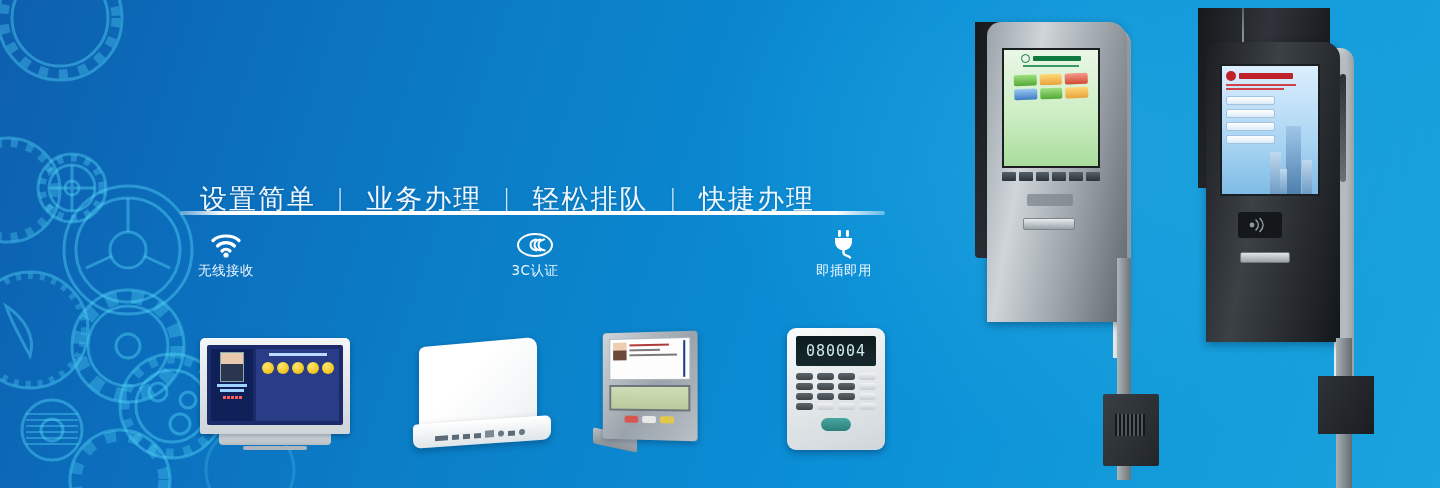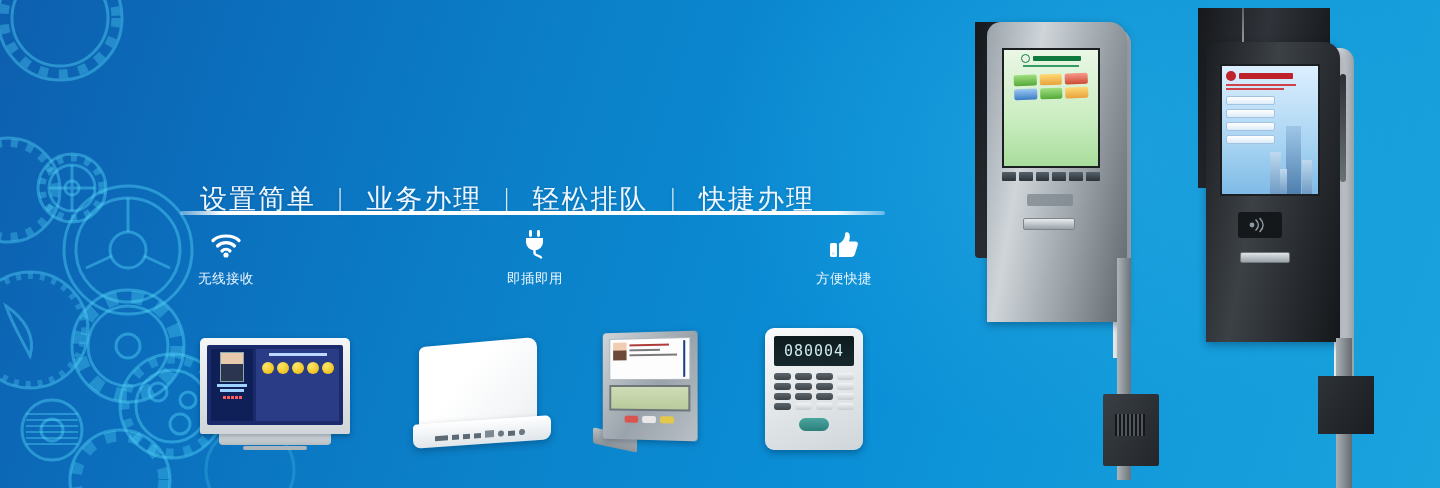--- a/index.html
+++ b/index.html
@@ -45,21 +45,21 @@
     background:linear-gradient(90deg, rgba(255,255,255,.35), #ffffff 6%, #ffffff 93%, rgba(255,255,255,.35));
     border-radius:2px;
   }
 
   
   .features { position:absolute; left:180px; top:228px; width:710px; height:62px;
               display:flex; justify-content:space-between; }
   .feature { width:92px; display:flex; flex-direction:column; align-items:center; }
   .feature .ic { height:34px; display:flex; align-items:center; justify-content:center; }
   .feature .lb {
-    margin-top:8px; font-size:13.5px; color:#e9f5ff; letter-spacing:.5px; white-space:nowrap;
+    margin-top:0; font-size:13.5px; color:#e9f5ff; letter-spacing:.5px; white-space:nowrap;
     font-family:"DejaVu Sans","Liberation Sans",sans-serif;
   }
 
   
   .products { position:absolute; left:195px; top:322px; width:700px; height:128px; }
   .prod { position:absolute; bottom:0; }
 
   
   #prod-monitor { left:5px; width:150px; }
   .mon-body { width:150px; height:96px; background:linear-gradient(180deg,#f4f6f7,#cfd5d8);
@@ -118,21 +118,21 @@
   .ev-lcd { margin-top:5px; width:100%; height:26px; background:linear-gradient(180deg,#cfdcb6,#b9cb9c);
             border:2px solid #6e767c; }
   .ev-keys { margin-top:5px; display:flex; gap:4px; justify-content:center; }
   .ev-keys i { display:block; width:14px; height:7px; background:#d9534f; border-radius:2px; }
   .ev-keys i:nth-child(2) { background:#e8e8e8; }
   .ev-keys i:nth-child(3) { background:#e3c84a; }
   .ev-stand { position:absolute; left:0; bottom:2px; width:44px; height:16px;
               background:linear-gradient(180deg,#b6bdc3,#8b9399); transform:skewY(12deg); border-radius:2px; }
 
   
-  #prod-pad { left:570px; width:98px; height:122px; }
+  #prod-pad { left:592px; width:98px; height:122px; }
   .pad-body { width:98px; height:122px; background:linear-gradient(160deg,#fafbfb,#cfd6da);
               border-radius:9px; box-shadow:0 3px 7px rgba(0,20,50,.35);
               padding:8px 9px; display:flex; flex-direction:column; align-items:center; }
   .pad-lcd { width:100%; height:30px; background:linear-gradient(180deg,#0d1b1e,#17282c);
              border-radius:2px; display:flex; align-items:center; justify-content:center; }
   .pad-num { font-family:"DejaVu Sans Mono","Liberation Mono",monospace; font-size:15px;
              letter-spacing:1px; color:#cfe9ee; }
   .pad-grid { margin-top:7px; display:grid; grid-template-columns:repeat(4,1fr); gap:3px 4px; width:100%; }
   .pad-grid i { display:block; height:7px; border-radius:3px;
                 background:linear-gradient(180deg,#f2f4f5,#c6ccd1); }
@@ -328,47 +328,48 @@
               <path d="M7.5 14 C12 9.6 20 9.6 24.5 14"></path>
               <path d="M12 19 C14.4 16.8 17.6 16.8 20 19"></path>
         </g>
             <circle cx="16" cy="23" r="2.6" fill="#ffffff"></circle>
           </svg>
       </span>
       <span class="lb">无线接收</span>
     </div>
 
 
+    <div class="feature">
+      <span class="ic">
+        <svg width="38" height="26" viewBox="0 0 38 26">
+          <ellipse cx="19" cy="13" rx="17" ry="11" fill="none" stroke="#ffffff" stroke-width="2"></ellipse>
+          <g fill="none" stroke="#ffffff" stroke-width="2.1" stroke-linecap="round">
+            <path d="M20 7.5 C15.5 8.4 14 11 14.6 13.8 C15.2 16.4 17.4 18 20.5 18.4"></path>
+            <path d="M24 7.5 C19.5 8.4 18 11 18.6 13.8 C19.2 16.4 21.4 18 24.5 18.4"></path>
+            <path d="M28 7.5 C23.5 8.4 22 11 22.6 13.8 C23.2 16.4 25.4 18 28.5 18.4"></path>
+          </g>
+        </svg>
+      </span>
+      <span class="lb">3C认证</span>
+    </div>
 
     <div class="feature">
       <span class="ic">
         <svg width="26" height="30" viewBox="0 0 26 30">
           <g fill="#ffffff">
             <rect x="7" y="0" width="3" height="7" rx="1.4"></rect>
             <rect x="15" y="0" width="3" height="7" rx="1.4"></rect>
             <path d="M4 8 H21 V12 A8.5 8.5 0 0 1 12.5 20.5 A8.5 8.5 0 0 1 4 12 Z"></path>
           </g>
           <path d="M12.5 20.5 L12.5 23 C12.5 26 18 25 19 27.5" fill="none" stroke="#ffffff" stroke-width="2.4" stroke-linecap="round"></path>
         </svg>
       </span>
       <span class="lb">即插即用</span>
     </div>
 
-    <div class="feature">
-      <span class="ic">
-        <svg width="30" height="26" viewBox="0 0 30 26">
-          <g fill="#ffffff">
-            <rect x="1" y="11" width="7" height="14" rx="1.5"></rect>
-            <path d="M10 25 V11.5 C13.5 10 16 6.5 16.2 1.5 C16.3 0.2 18.6 -0.4 19.8 1 C21.2 2.6 21 6.5 20 9.5 H26.5 C28.4 9.5 29.4 11.2 28.8 12.8 L25.8 22.5 C25.3 24.1 24 25 22.4 25 Z"></path>
-          </g>
-          <circle cx="4.3" cy="21.6" r="1.3" fill="#bfe4f8"></circle>
-        </svg>
-      </span>
-      <span class="lb">方便快捷</span>
-    </div>
 
 
 
   </div>
 
   <div class="products">
 
     <div class="prod" id="prod-monitor">
       <div class="mon-body">
         <div class="mon-screen">

